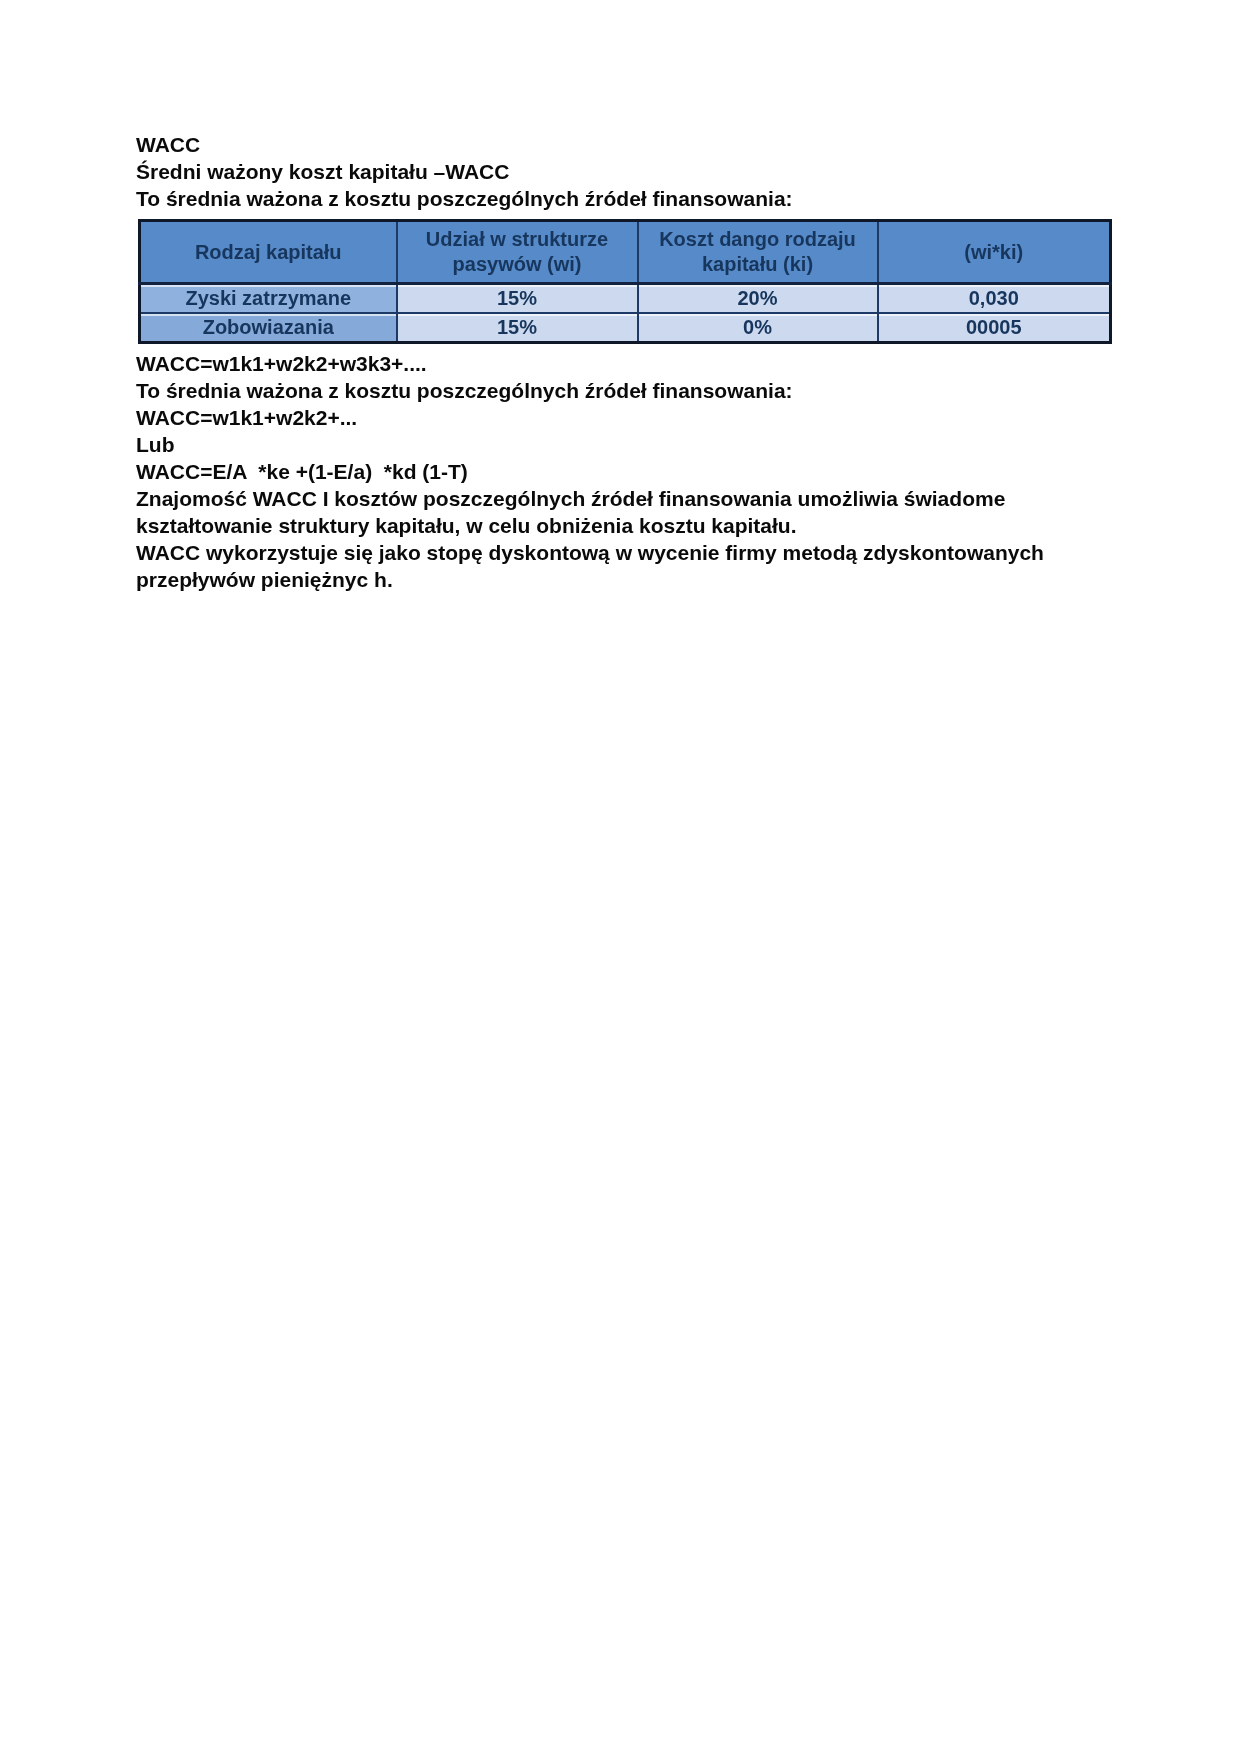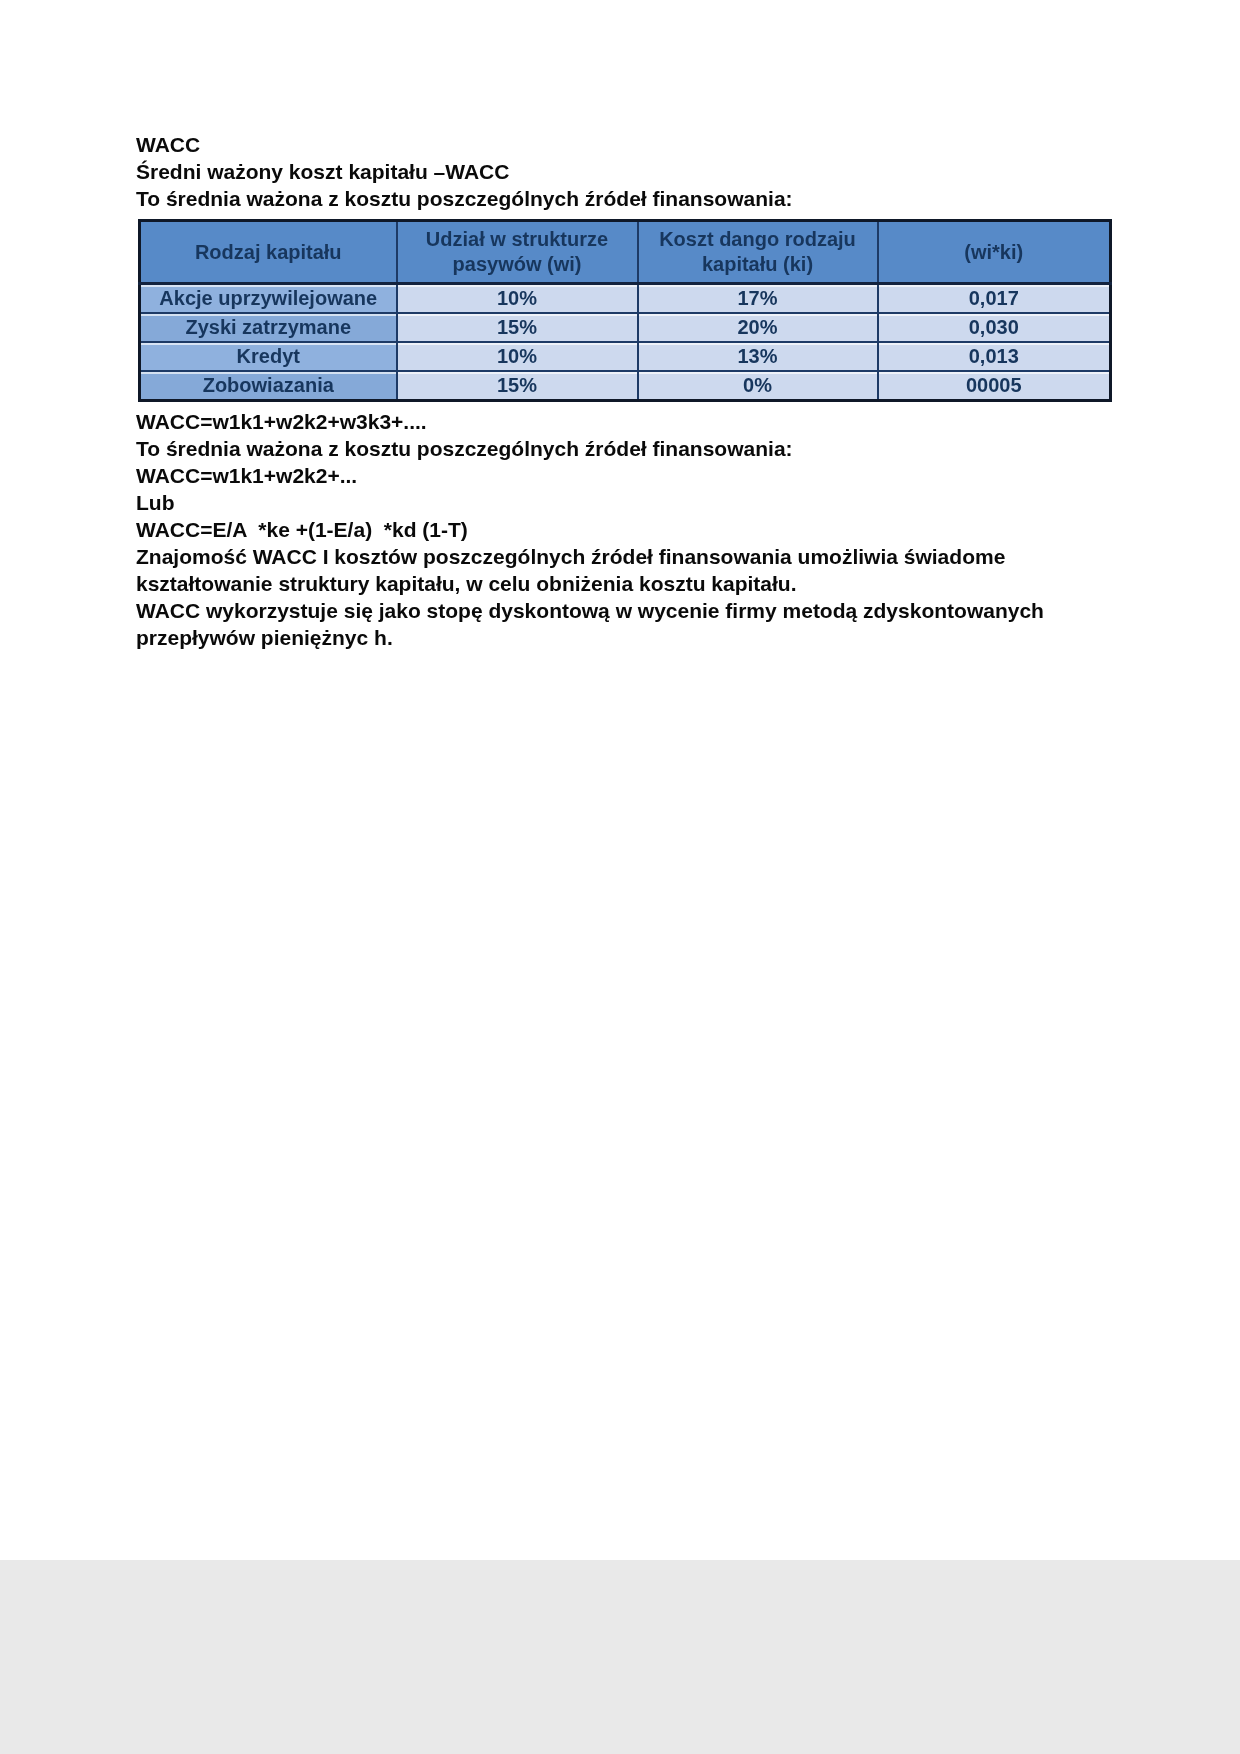--- a/index.html
+++ b/index.html
@@ -1,18 +1,18 @@
 <!DOCTYPE html>
 <html style="--header-fill: #578ac8; --first-col-fill: #8fb1de; --first-col-fill-alt: #85a9d8; --cell-fill: #cdd9ee; --border-dark: #1d3a66; --table-text: #17365d;"><head>
 <meta charset="utf-8">
 <style>
   html,body{margin:0;padding:0;background:#e9e9e9;}
   .page{
     position:relative;
-    width:1240px;height:1560px;
+    width:1240px;height:1754px;
     background:#ffffff;
     margin:0 auto;
     font-family:"Liberation Sans","DejaVu Sans",sans-serif;
     color:#000;
     overflow:hidden;
   }
   .content{
     position:absolute;
     left:122px;top:131px;
     width:1000px;
@@ -81,36 +81,24 @@
       <thead>
         <tr>
           <th>Rodzaj kapitału</th>
           <th>Udział w strukturze pasywów (wi)</th>
           <th>Koszt dango rodzaju kapitału (ki)</th>
           <th>(wi*ki)</th>
         </tr>
       </thead>
       <tbody>
         <tr>
-          <td class="rowhead">Akcje uprzywilejowane</td>
-          <td>10%</td>
-          <td>17%</td>
-          <td>0,017</td>
-        </tr>
-        <tr>
           <td class="rowhead">Zyski zatrzymane</td>
           <td>15%</td>
           <td>20%</td>
           <td>0,030</td>
-        </tr>
-        <tr>
-          <td class="rowhead">Kredyt</td>
-          <td>10%</td>
-          <td>13%</td>
-          <td>0,013</td>
         </tr>
         <tr>
           <td class="rowhead">Zobowiazania</td>
           <td>15%</td>
           <td>0%</td>
           <td>00005</td>
         </tr>
       </tbody>
     </table>
 

